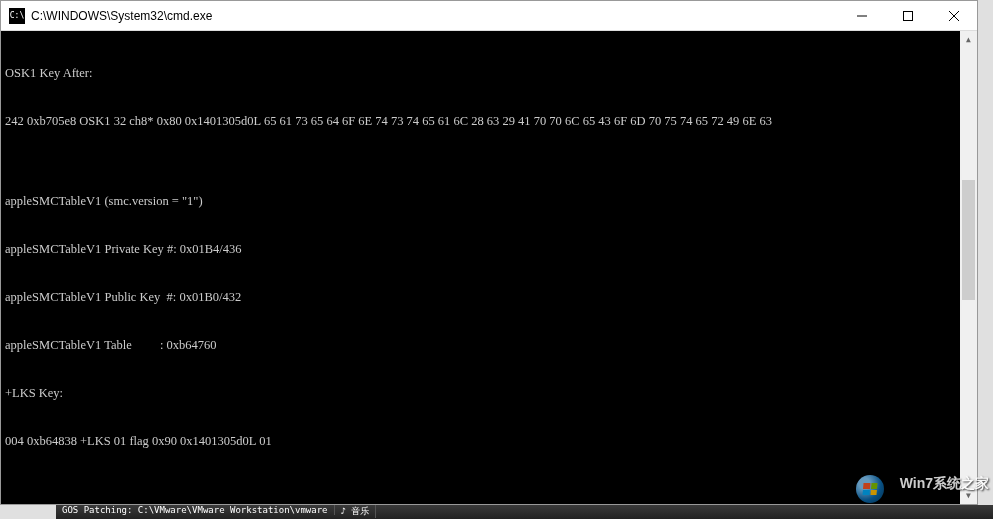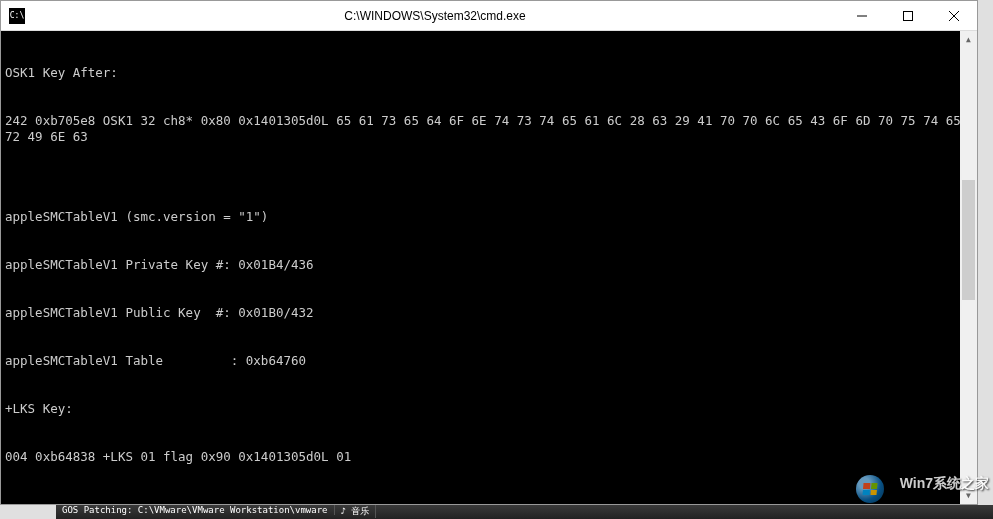--- a/index.html
+++ b/index.html
@@ -38,21 +38,20 @@
       align-items: center;
       justify-content: center;
       font-size: 8px;
       color: #fff;
       font-family: monospace;
     }
     .titlebar-title {
       flex: 1;
       font-size: 12px;
       color: #000;
-      text-align: center;
     }
     .titlebar-controls { display: flex; height: 100%; }
     .tb-btn {
       width: 46px;
       height: 100%;
       display: flex;
       align-items: center;
       justify-content: center;
       cursor: pointer;
     }
@@ -63,21 +62,21 @@
       color: #ccc;
       font-family: "SimSun", "Consolas", monospace;
       font-size: 12.5px;
       line-height: 16px;
       padding: 2px 4px;
       overflow: hidden;
       position: relative;
       white-space: pre-wrap;
       word-break: break-all;
     }
-    .line { display: block; }
+    .line { display: block; font-family: Liberation Serif, serif; }
     .scrollbar {
       position: absolute;
       right: 0;
       top: 0;
       bottom: 0;
       width: 17px;
       background: #f0f0f0;
       display: flex;
       flex-direction: column;
     }

